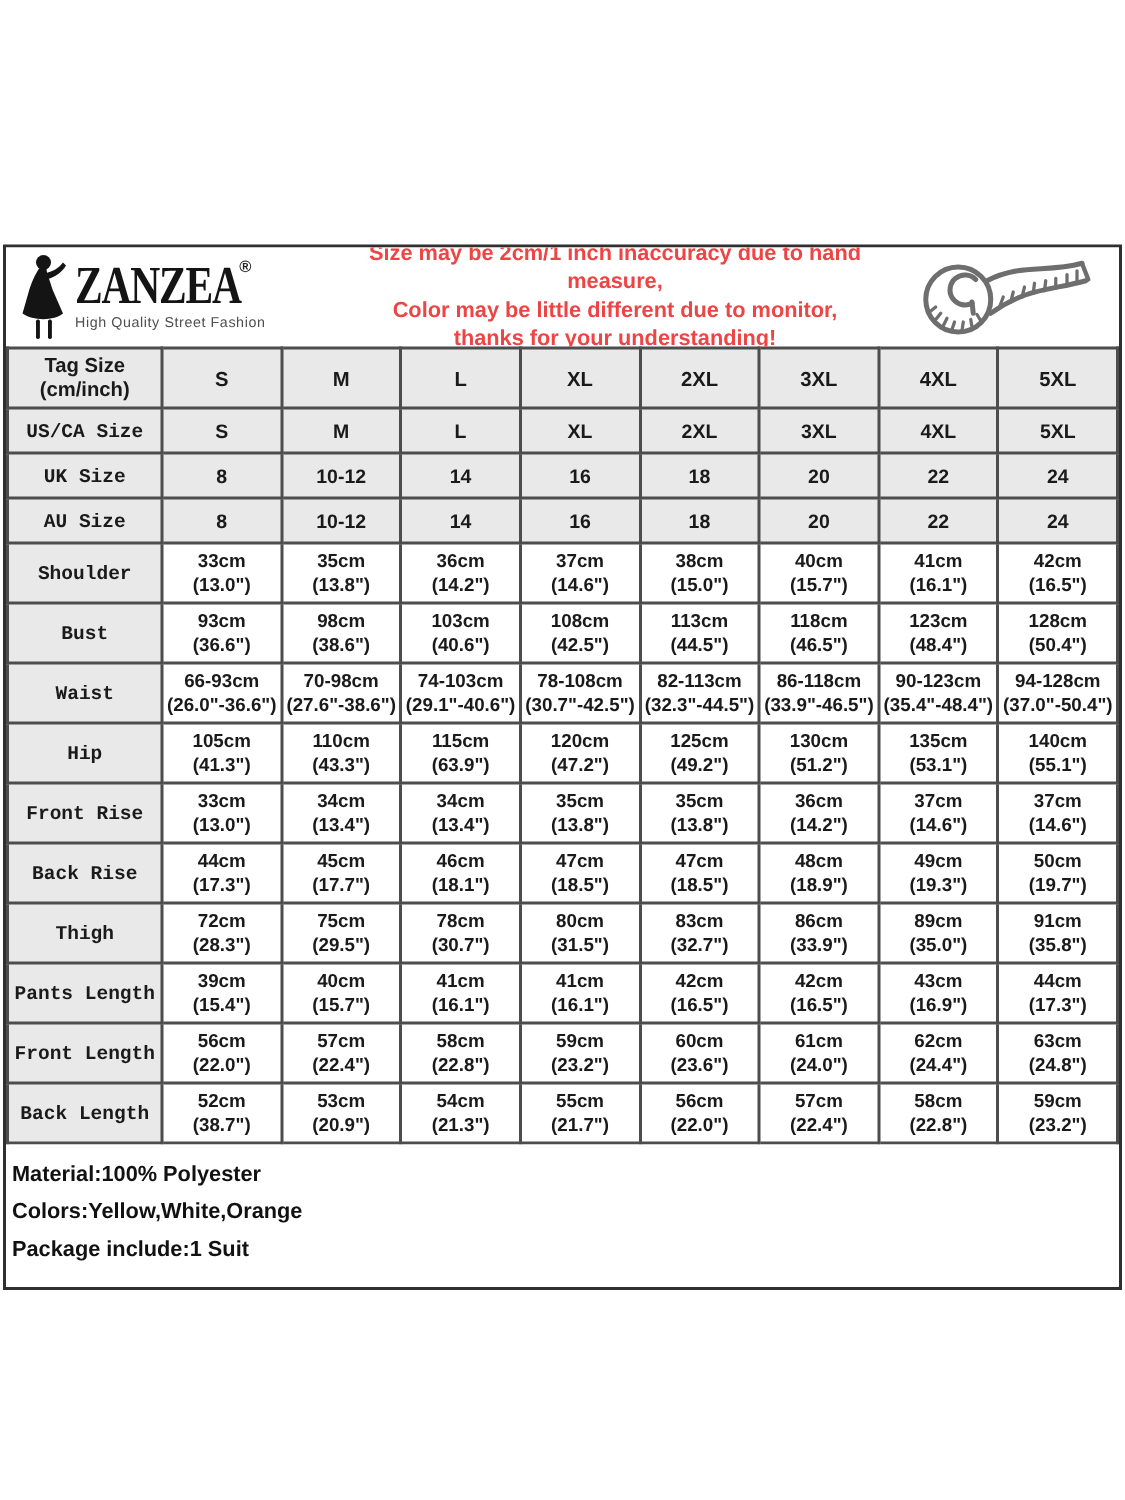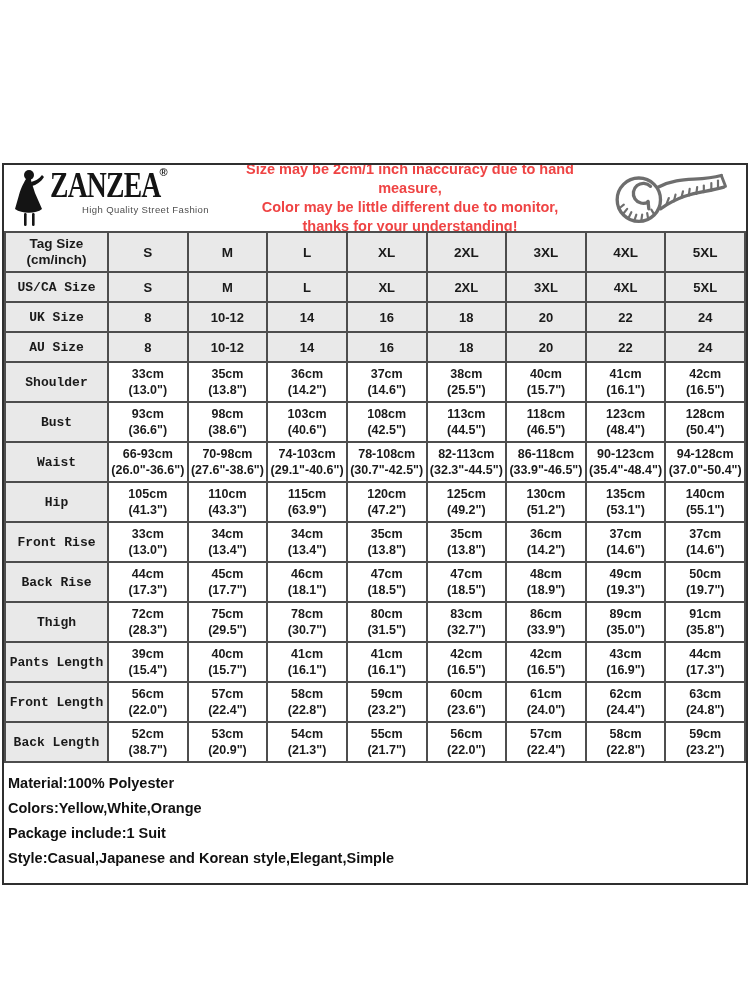--- a/index.html
+++ b/index.html
@@ -8,31 +8,31 @@
     font-family:"Liberation Sans","DejaVu Sans",sans-serif;color:#1a1a1a;
   }
   .sheet{
     position:absolute;left:2px;top:163px;width:742px;
     border:2px solid #2f2f2f;background:#fff;
   }
   
   .sheet-header{
     display:flex;align-items:center;height:66px;background:#fff;overflow:hidden;
   }
-  .logo{display:flex;align-items:flex-start;padding-left:10px;width:218px;box-sizing:border-box;flex:none;}
+  .logo{display:flex;align-items:center;padding-left:10px;width:218px;box-sizing:border-box;flex:none;}
   .logo svg{flex:none;}
   .logo-text{margin-left:2px;line-height:1;}
   .brand-row{display:flex;align-items:flex-start;}
   .brand{
     font-family:"Liberation Serif","DejaVu Serif",serif;font-weight:bold;
     font-size:33px;letter-spacing:-1px;color:#141414;
     transform:scaleX(.84) scaleY(1.08);transform-origin:left center;display:inline-block;
   }
   .reg{font-size:11px;font-weight:bold;margin-left:-22px;margin-top:-2px;color:#222;}
-  .tagline{font-size:9.5px;color:#4f4f4f;letter-spacing:.4px;margin-top:3px;white-space:nowrap;margin-left:32px;}
+  .tagline{font-size:9.5px;color:#4f4f4f;letter-spacing:.4px;margin-top:3px;white-space:nowrap;}
   .disclaimer{
     flex:1;text-align:center;font-weight:bold;font-size:14.5px;line-height:19px;color:#ef4444;
   }
   .tape{flex:none;margin:0 14px 0 6px;}
   
   table{width:100%;border-collapse:collapse;table-layout:fixed;}
   th,td{
     border:2px solid #4d4d4d;text-align:center;vertical-align:middle;
     font-weight:bold;color:#1a1a1a;padding:2px 0;
   }
@@ -172,21 +172,21 @@
             <th>Shoulder</th>
             <td>33cm
 (13.0")</td>
             <td>35cm
 (13.8")</td>
             <td>36cm
 (14.2")</td>
             <td>37cm
 (14.6")</td>
             <td>38cm
-(25.5")</td>
+(15.0")</td>
             <td>40cm
 (15.7")</td>
             <td>41cm
 (16.1")</td>
             <td>42cm
 (16.5")</td>
           </tr>
           <tr class="r-measure">
             <th>Bust</th>
             <td>93cm
@@ -358,17 +358,16 @@
             <td>59cm
 (23.2")</td>
           </tr>
         </tbody>
       </table>
 
     <div class="sheet-footer">
       <div>Material:100% Polyester</div>
       <div>Colors:Yellow,White,Orange</div>
       <div>Package include:1 Suit</div>
-      <div>Style:Casual,Japanese and Korean style,Elegant,Simple</div>
     </div>
 
   </div>
 </div>
 
 </body></html>

